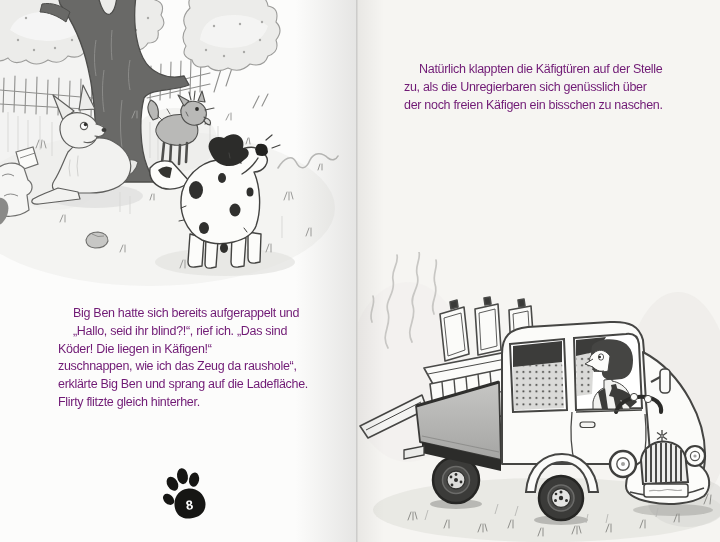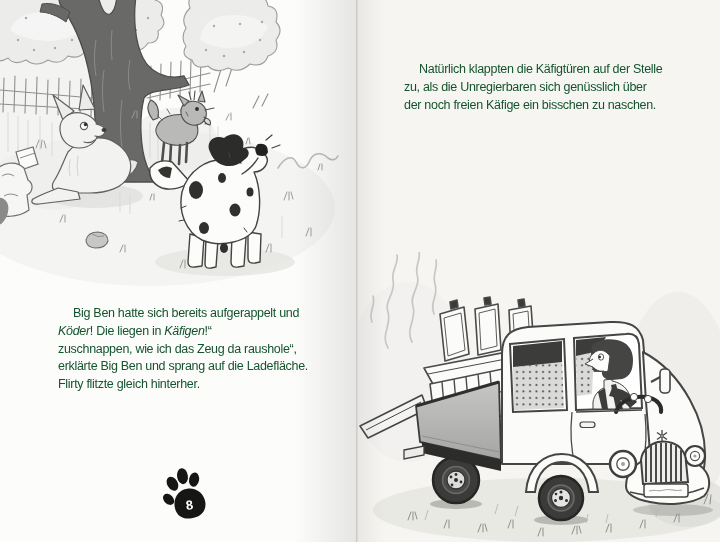--- a/index.html
+++ b/index.html
@@ -10,26 +10,26 @@
   .page-right{left:357px;width:363px;background:#f6f5f2;}
   .gutter-left{position:absolute;left:295px;top:0;width:62px;height:542px;
     background:linear-gradient(to right,rgba(118,116,112,0),rgba(118,116,112,0.17));pointer-events:none;z-index:5;}
   .seam{position:absolute;left:356px;top:0;width:2px;height:542px;background:rgba(95,93,90,0.18);z-index:6;}
   .gutter-right{position:absolute;left:358px;top:0;width:26px;height:542px;
     background:linear-gradient(to right,rgba(118,116,112,0.10),rgba(118,116,112,0));pointer-events:none;z-index:5;}
   .illu{position:absolute;display:block;}
   .illu-left{left:0;top:0;}
   .illu-right{left:358px;top:252px;}
   .textblock{position:absolute;font-size:12.5px;line-height:17.8px;letter-spacing:-0.3px;
-    color:#14532d;z-index:3;}
+    color:#701a75;z-index:3;}
   .textblock-left{left:58px;top:305px;width:292px;}
   .textblock-right{left:404px;top:61px;width:290px;}
   .line{white-space:pre;height:17.8px;}
   .indent{padding-left:15px;}
-  .italic{font-style:italic;}
+  .italic{}
   .pawprint{position:absolute;left:162px;top:466px;z-index:3;}
 </style>
 </head>
 <body>
 
 <div class="screenshot">
 
   <div class="page page-left"></div>
   <div class="page page-right"></div>
 
@@ -386,30 +386,31 @@
       <path d="M316,270 l3,-8 M321,270 l0,-8"></path>
       <path d="M346,252 l4,-10 M352,252 l1,-9"></path>
     </g>
     <g stroke="#b7b7b3" stroke-width="0.9" fill="none">
       <path d="M140,252 l-3,10 M160,254 l-3,10 M230,262 l-2,9 M250,262 l-2,9 M300,256 l-2,9 M70,258 l-3,10"></path>
     </g>
   </svg>
 
   <div class="textblock textblock-left">
     <div class="line indent"><span>Big Ben hatte sich bereits aufgerappelt und</span></div>
+    <div class="line indent"><span>„Hallo, seid ihr blind?!“, rief ich. „Das sind</span></div>
     <div class="line"><span class="italic">Köder</span><span>! Die liegen in </span><span class="italic">Käfigen</span><span>!“</span></div>
     <div class="line"><span>zuschnappen, wie ich das Zeug da raushole“,</span></div>
     <div class="line"><span>erklärte Big Ben und sprang auf die Ladefläche.</span></div>
     <div class="line"><span>Flirty flitzte gleich hinterher.</span></div>
   </div>
 
   <div class="textblock textblock-right">
     <div class="line indent"><span>Natürlich klappten die Käfigtüren auf der Stelle</span></div>
     <div class="line"><span>zu, als die Unregierbaren sich genüsslich über</span></div>
-    <div class="line"><span>der noch freien Käfige ein bisschen zu naschen.</span></div>
+    <div class="line"><span>der noch freien Käfigen ein bisschen zu naschen.</span></div>
   </div>
 
   <svg class="pawprint" width="46" height="56" viewBox="0 0 46 56">
     <g transform="rotate(-8 23 28)" fill="#161614">
       <ellipse cx="12" cy="16" rx="5.2" ry="7.5" transform="rotate(-22 12 16)"></ellipse>
       <ellipse cx="23" cy="10" rx="5.4" ry="8"></ellipse>
       <ellipse cx="34" cy="15" rx="5" ry="7.2" transform="rotate(18 34 15)"></ellipse>
       <ellipse cx="6" cy="31" rx="4.6" ry="6.4" transform="rotate(-38 6 31)"></ellipse>
       <path d="M11,39 C11,29 18,23 26,23 C35,23 42,30 42,39 C42,48 35,53 26,53 C17,53 11,48 11,39 Z"></path>
       <text x="26" y="44" text-anchor="middle" font-size="13" font-weight="bold" fill="#ffffff" font-family="Liberation Sans, DejaVu Sans, sans-serif">8</text>

